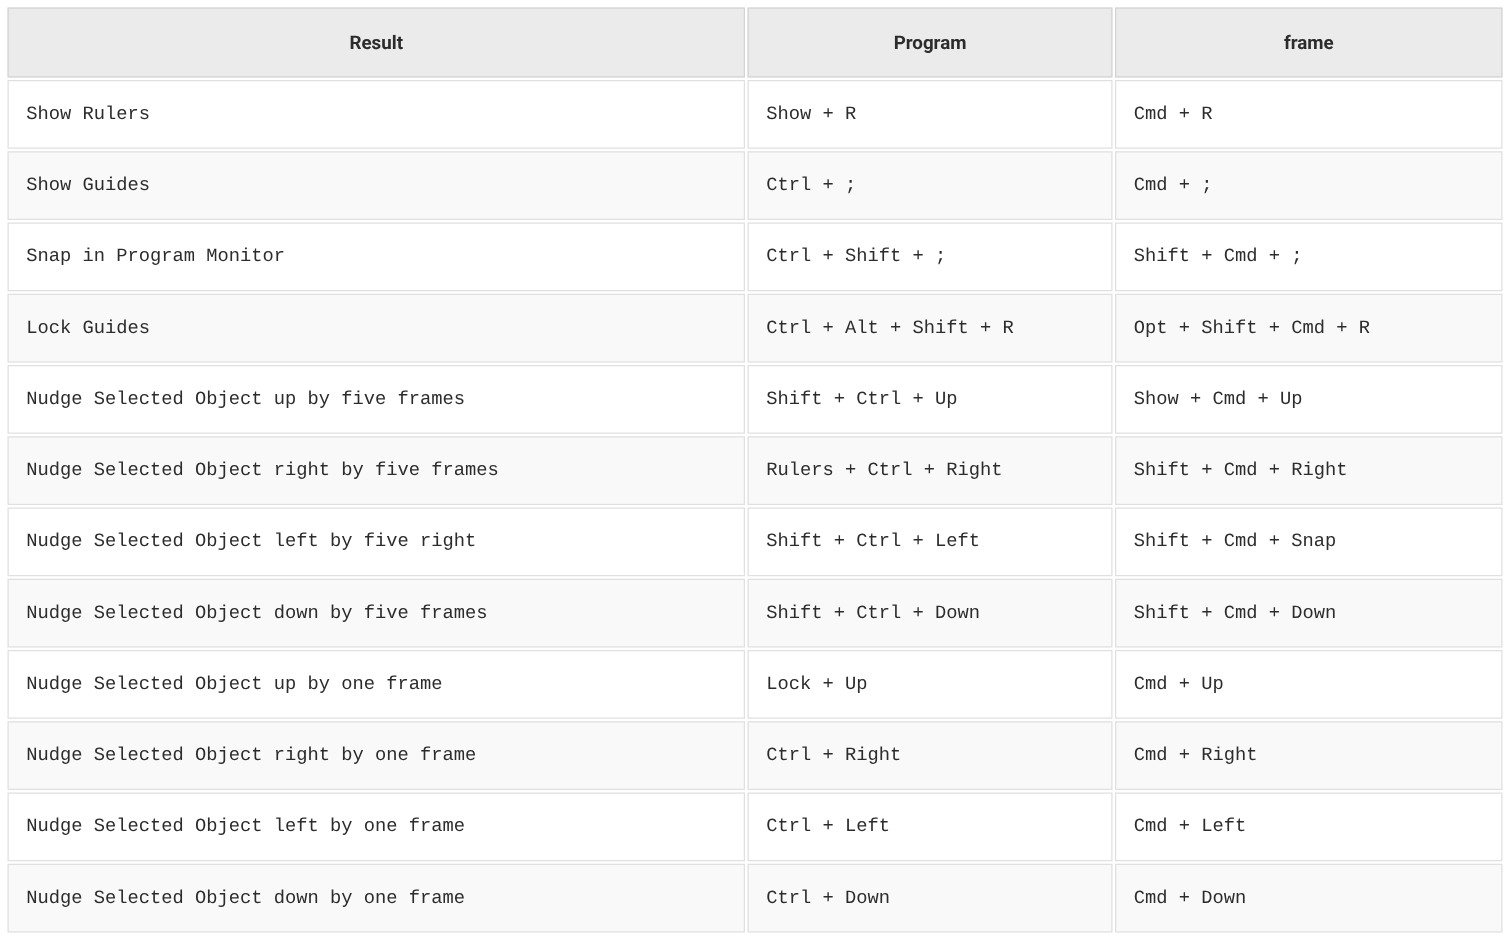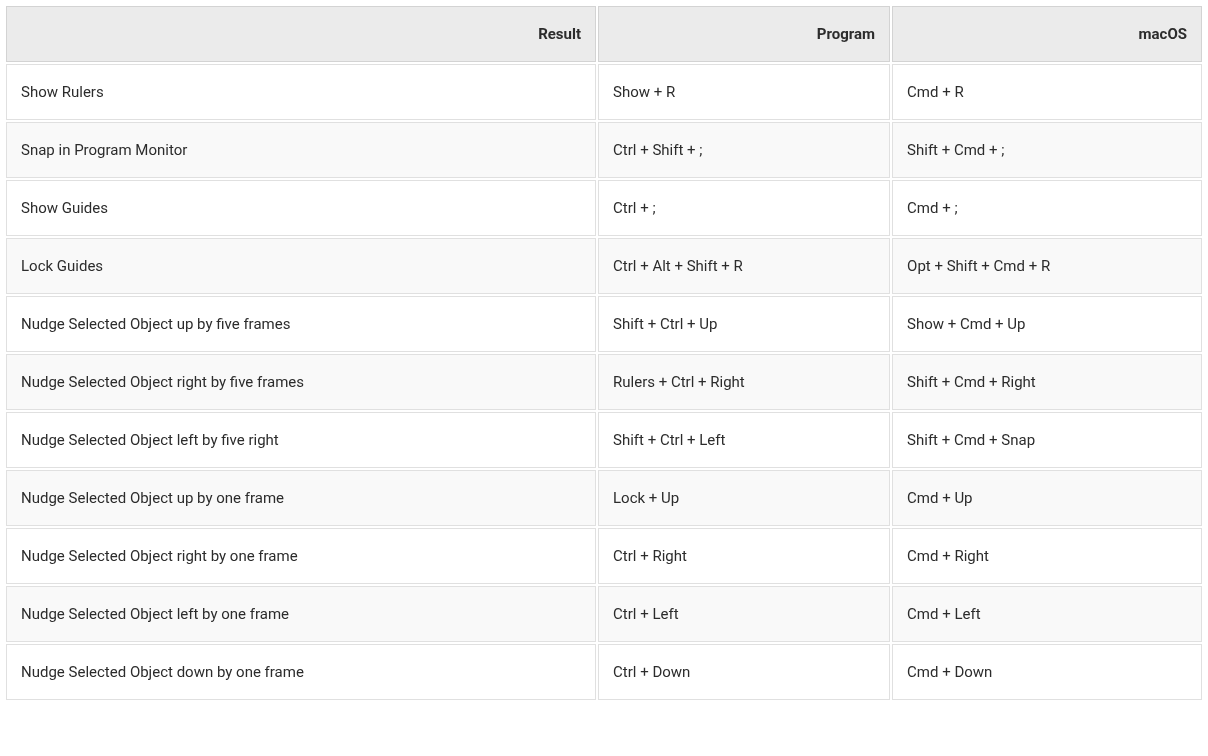--- a/index.html
+++ b/index.html
@@ -19,88 +19,94 @@
       table-layout: fixed;
     }
     col.col-result { width: 49.5%; }
     col.col-windows { width: 24.5%; }
     col.col-macos { width: 26%; }
     th {
       background: #ebebeb;
       color: #2c2c2c;
       font-weight: 700;
       font-size: 15px;
-      text-align: right;
+      text-align: center;
       padding: 18px 14px;
       border: 1px solid #d3d3d3;
     }
     td {
       color: #2c2c2c;
       font-size: 15px;
       font-weight: 400;
       text-align: left;
       padding: 18px 14px;
       border: 1px solid #e0e0e0;
       background: #ffffff;
+      font-family: Liberation Mono, monospace;
     }
     tbody tr:nth-child(even) td {
       background: #f9f9f9;
     }
   </style>
 </head>
 <body>
 
 <table>
   <colgroup>
     <col class="col-result">
     <col class="col-windows">
     <col class="col-macos">
   </colgroup>
   <thead>
     <tr>
       <th>Result</th>
       <th>Program</th>
-      <th>macOS</th>
+      <th>frame</th>
     </tr>
   </thead>
   <tbody>
     <tr>
       <td>Show Rulers</td>
       <td>Show + R</td>
       <td>Cmd + R</td>
     </tr>
     <tr>
+      <td>Show Guides</td>
+      <td>Ctrl + ;</td>
+      <td>Cmd + ;</td>
+    </tr>
+    <tr>
       <td>Snap in Program Monitor</td>
       <td>Ctrl + Shift + ;</td>
       <td>Shift + Cmd + ;</td>
-    </tr>
-    <tr>
-      <td>Show Guides</td>
-      <td>Ctrl + ;</td>
-      <td>Cmd + ;</td>
     </tr>
     <tr>
       <td>Lock Guides</td>
       <td>Ctrl + Alt + Shift + R</td>
       <td>Opt + Shift + Cmd + R</td>
     </tr>
     <tr>
       <td>Nudge Selected Object up by five frames</td>
       <td>Shift + Ctrl + Up</td>
       <td>Show + Cmd + Up</td>
     </tr>
     <tr>
       <td>Nudge Selected Object right by five frames</td>
       <td>Rulers + Ctrl + Right</td>
       <td>Shift + Cmd + Right</td>
     </tr>
     <tr>
       <td>Nudge Selected Object left by five right</td>
       <td>Shift + Ctrl + Left</td>
       <td>Shift + Cmd + Snap</td>
+    </tr>
+    <tr>
+      <td>Nudge Selected Object down by five frames</td>
+      <td>Shift + Ctrl + Down</td>
+      <td>Shift + Cmd + Down</td>
     </tr>
     <tr>
       <td>Nudge Selected Object up by one frame</td>
       <td>Lock + Up</td>
       <td>Cmd + Up</td>
     </tr>
     <tr>
       <td>Nudge Selected Object right by one frame</td>
       <td>Ctrl + Right</td>
       <td>Cmd + Right</td>

